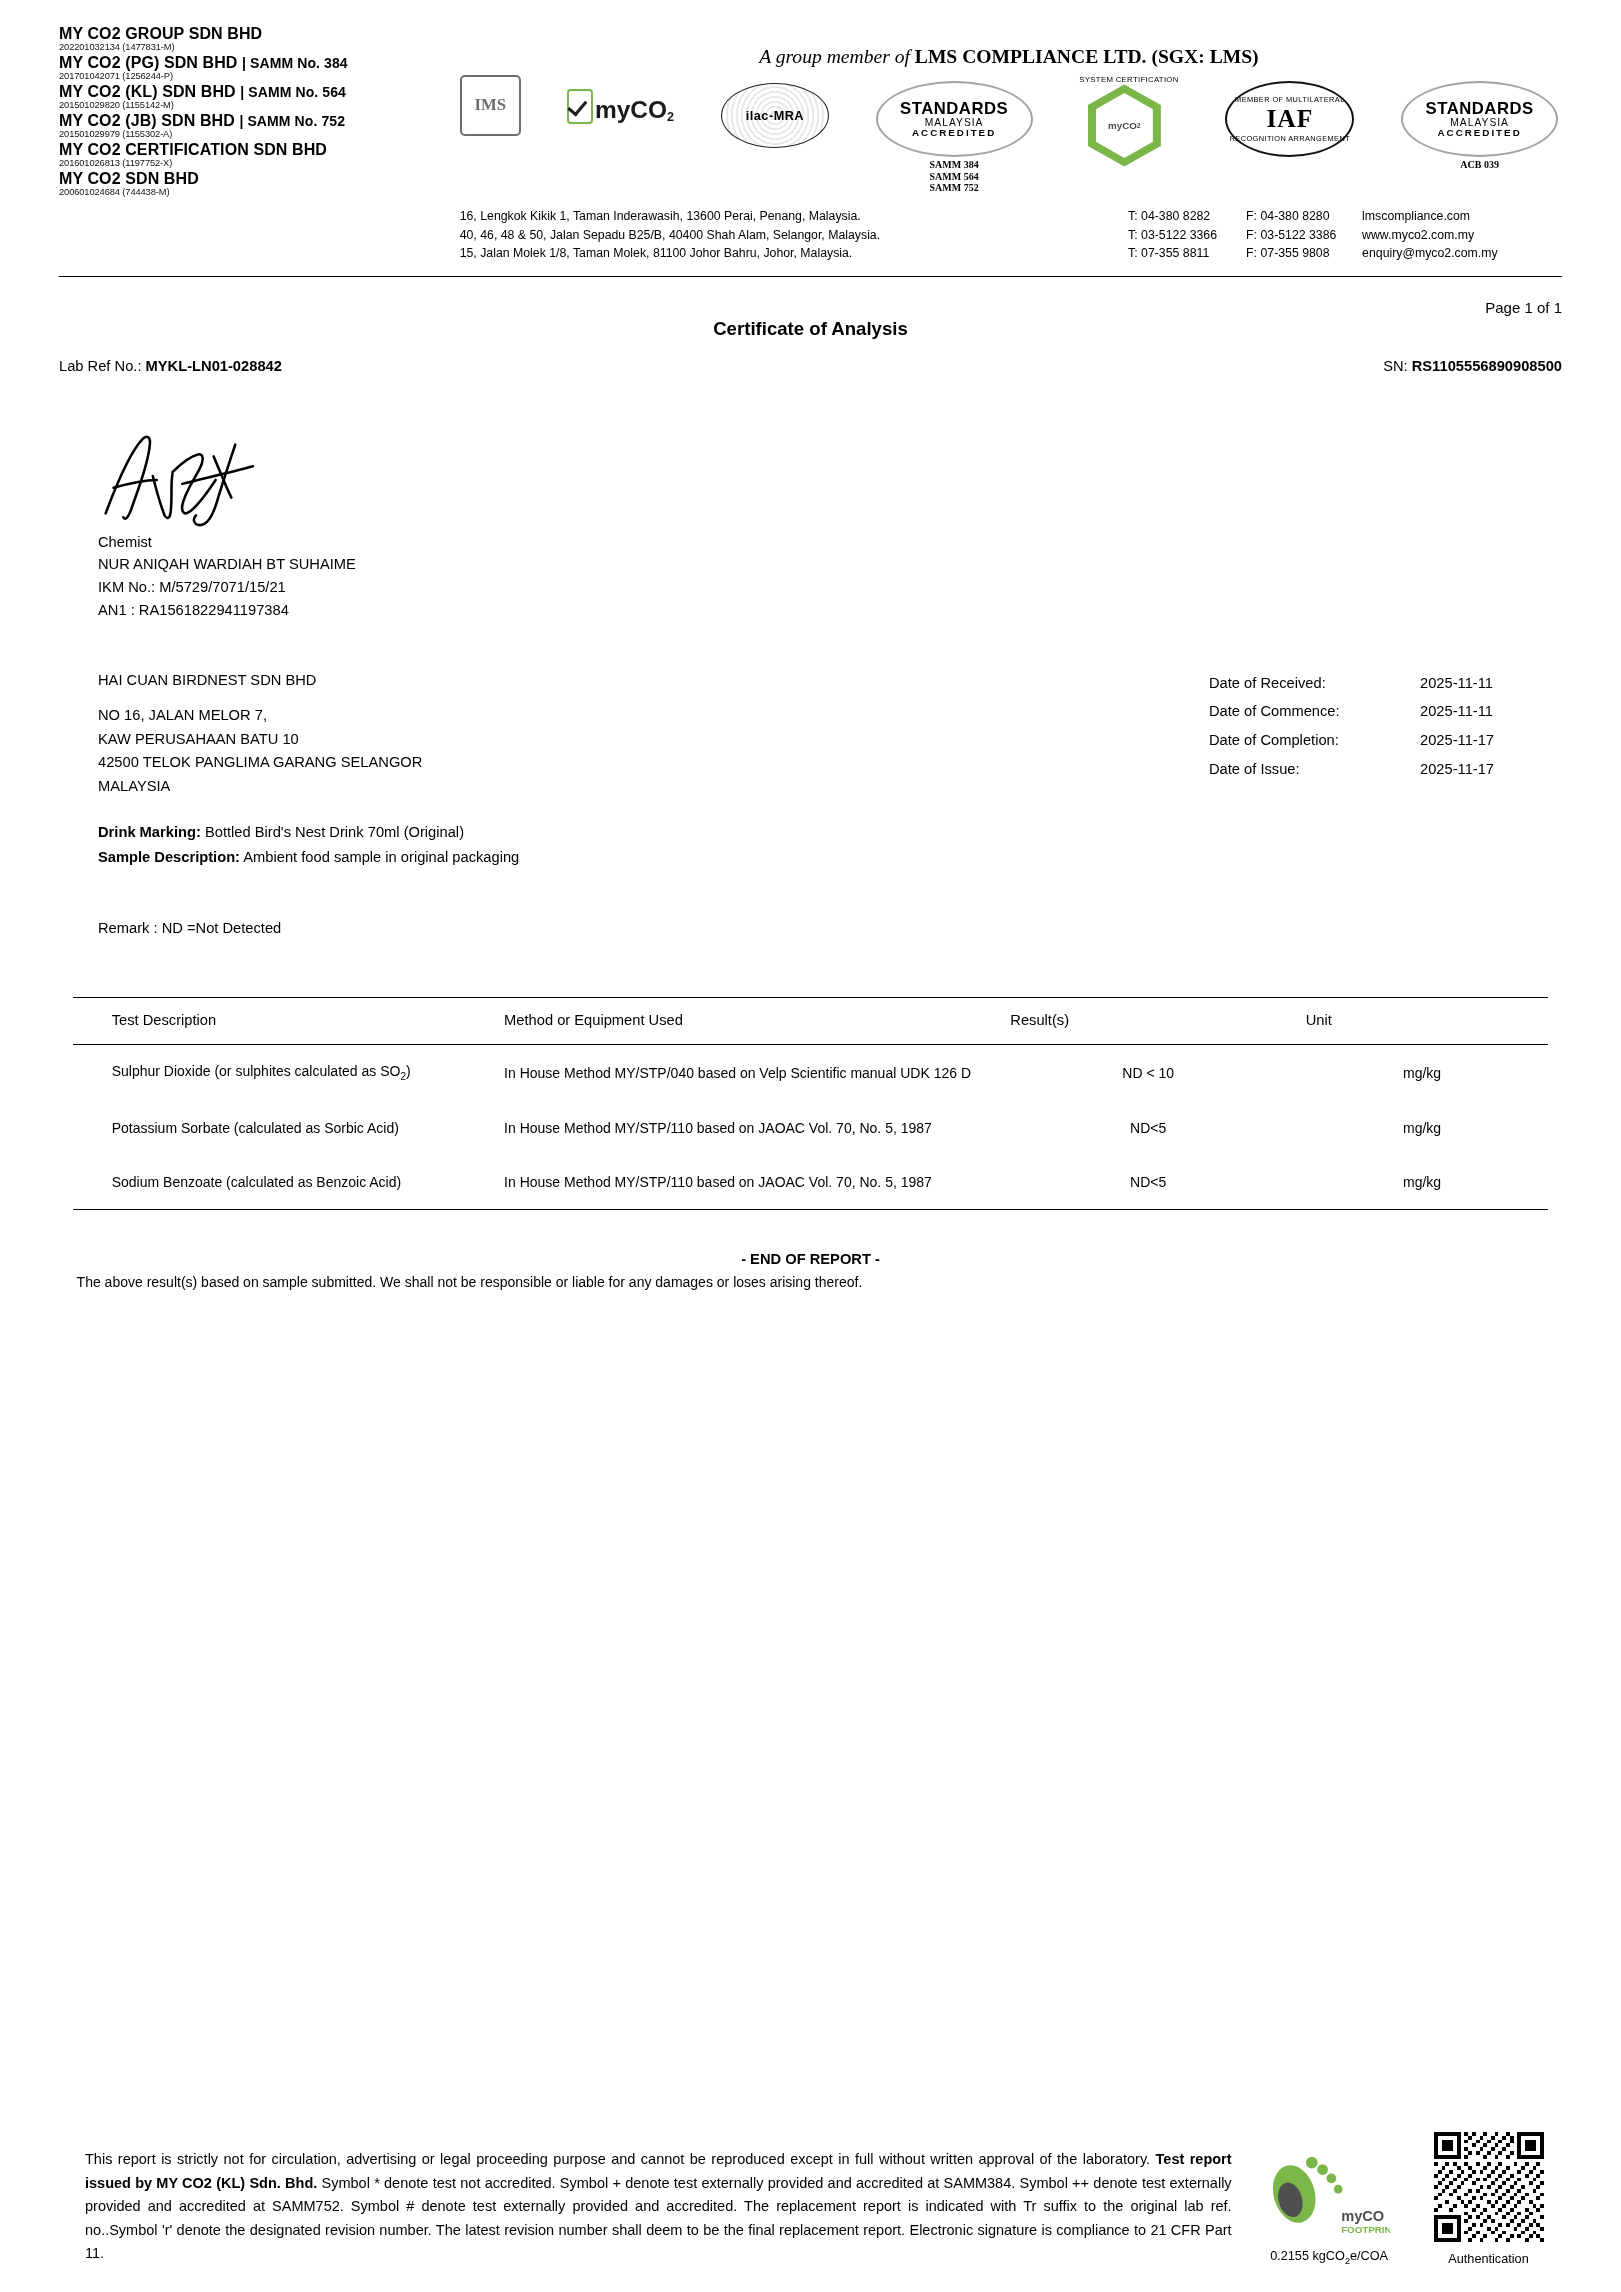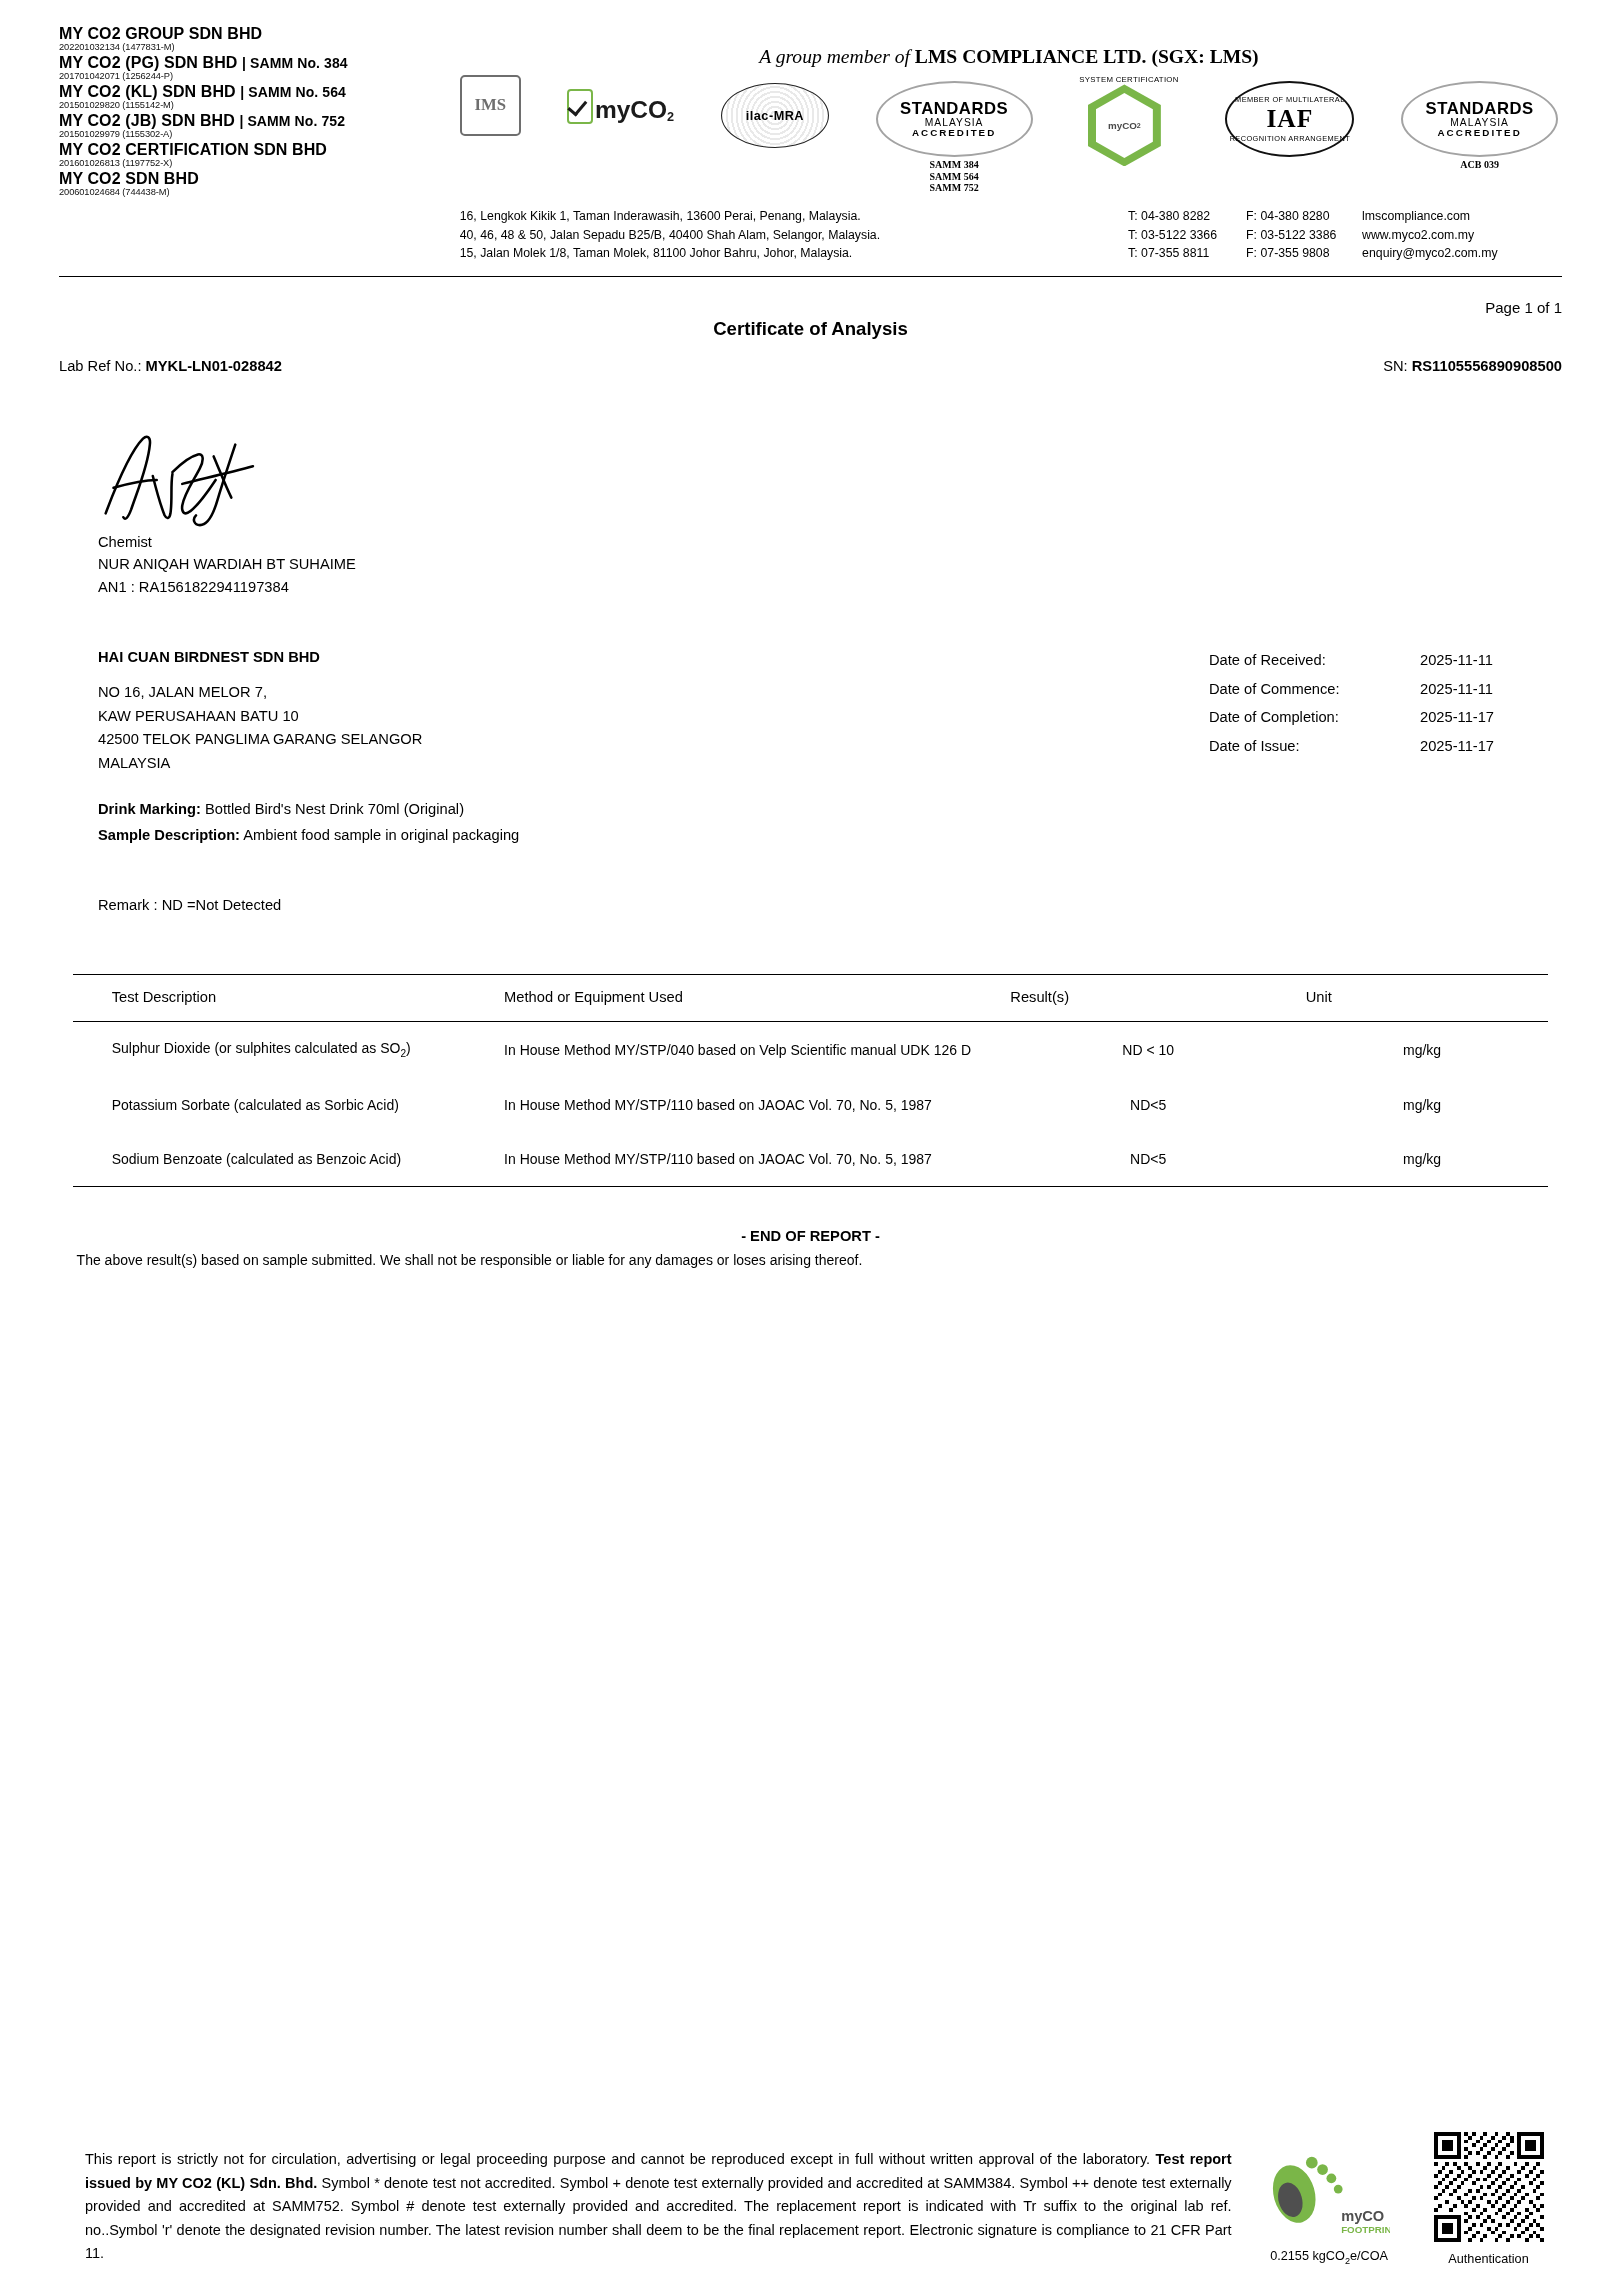--- a/index.html
+++ b/index.html
@@ -79,21 +79,21 @@
   .refline { display:flex; justify-content: space-between; font-size: 14.7px; margin-top: 17.6px; }
   .refline b { font-weight: bold; }
 
   .sig { margin-top: 49px; margin-left: 29px; height: 108px; }
   .sig svg { display:block; }
 
   .signer { margin-left: 39px; font-size: 14.7px; line-height: 1.55; }
 
   .client-row { display:flex; margin-top: 47px; }
   .client { flex: 1; margin-left: 39px; font-size: 14.7px; line-height: 1.6; }
-  .client .cname { font-weight: bold; margin-bottom: 11.8px; }
+  .client .cname { font-weight: normal; margin-bottom: 11.8px; }
   .dates { width: 353px; font-size: 14.7px; line-height: 1.95; }
   .dates .drow { display:flex; }
   .dates .dlabel { width: 211px; }
   .dates .dval { }
 
   .marking { margin-left: 39px; margin-top: 21.6px; font-size: 14.7px; line-height: 1.75; }
   .marking b { font-weight: bold; }
 
   .remark { margin-left: 39px; margin-top: 49px; font-size: 14.7px; }
 
@@ -274,20 +274,21 @@
           <path d="M128 34 C134 48 140 64 146 76"></path>
           <path d="M150 22 C144 40 138 58 132 78 C128 92 122 104 114 104 C108 104 106 98 110 94"></path>
           <path d="M96 62 C120 56 146 50 168 44"></path>
         </g>
       </svg>
     </div>
 
     <div class="signer">
       <div>Chemist</div>
       <div>NUR ANIQAH WARDIAH BT SUHAIME</div>
+      <div>IKM No.: M/5729/7071/15/21</div>
       <div>AN1 : RA1561822941197384</div>
     </div>
 
     <div class="client-row">
       <div class="client">
         <div class="cname">HAI CUAN BIRDNEST SDN BHD</div>
         <div>NO 16, JALAN MELOR 7,</div>
         <div>KAW PERUSAHAAN BATU 10</div>
         <div>42500 TELOK PANGLIMA GARANG SELANGOR</div>
         <div>MALAYSIA</div>

